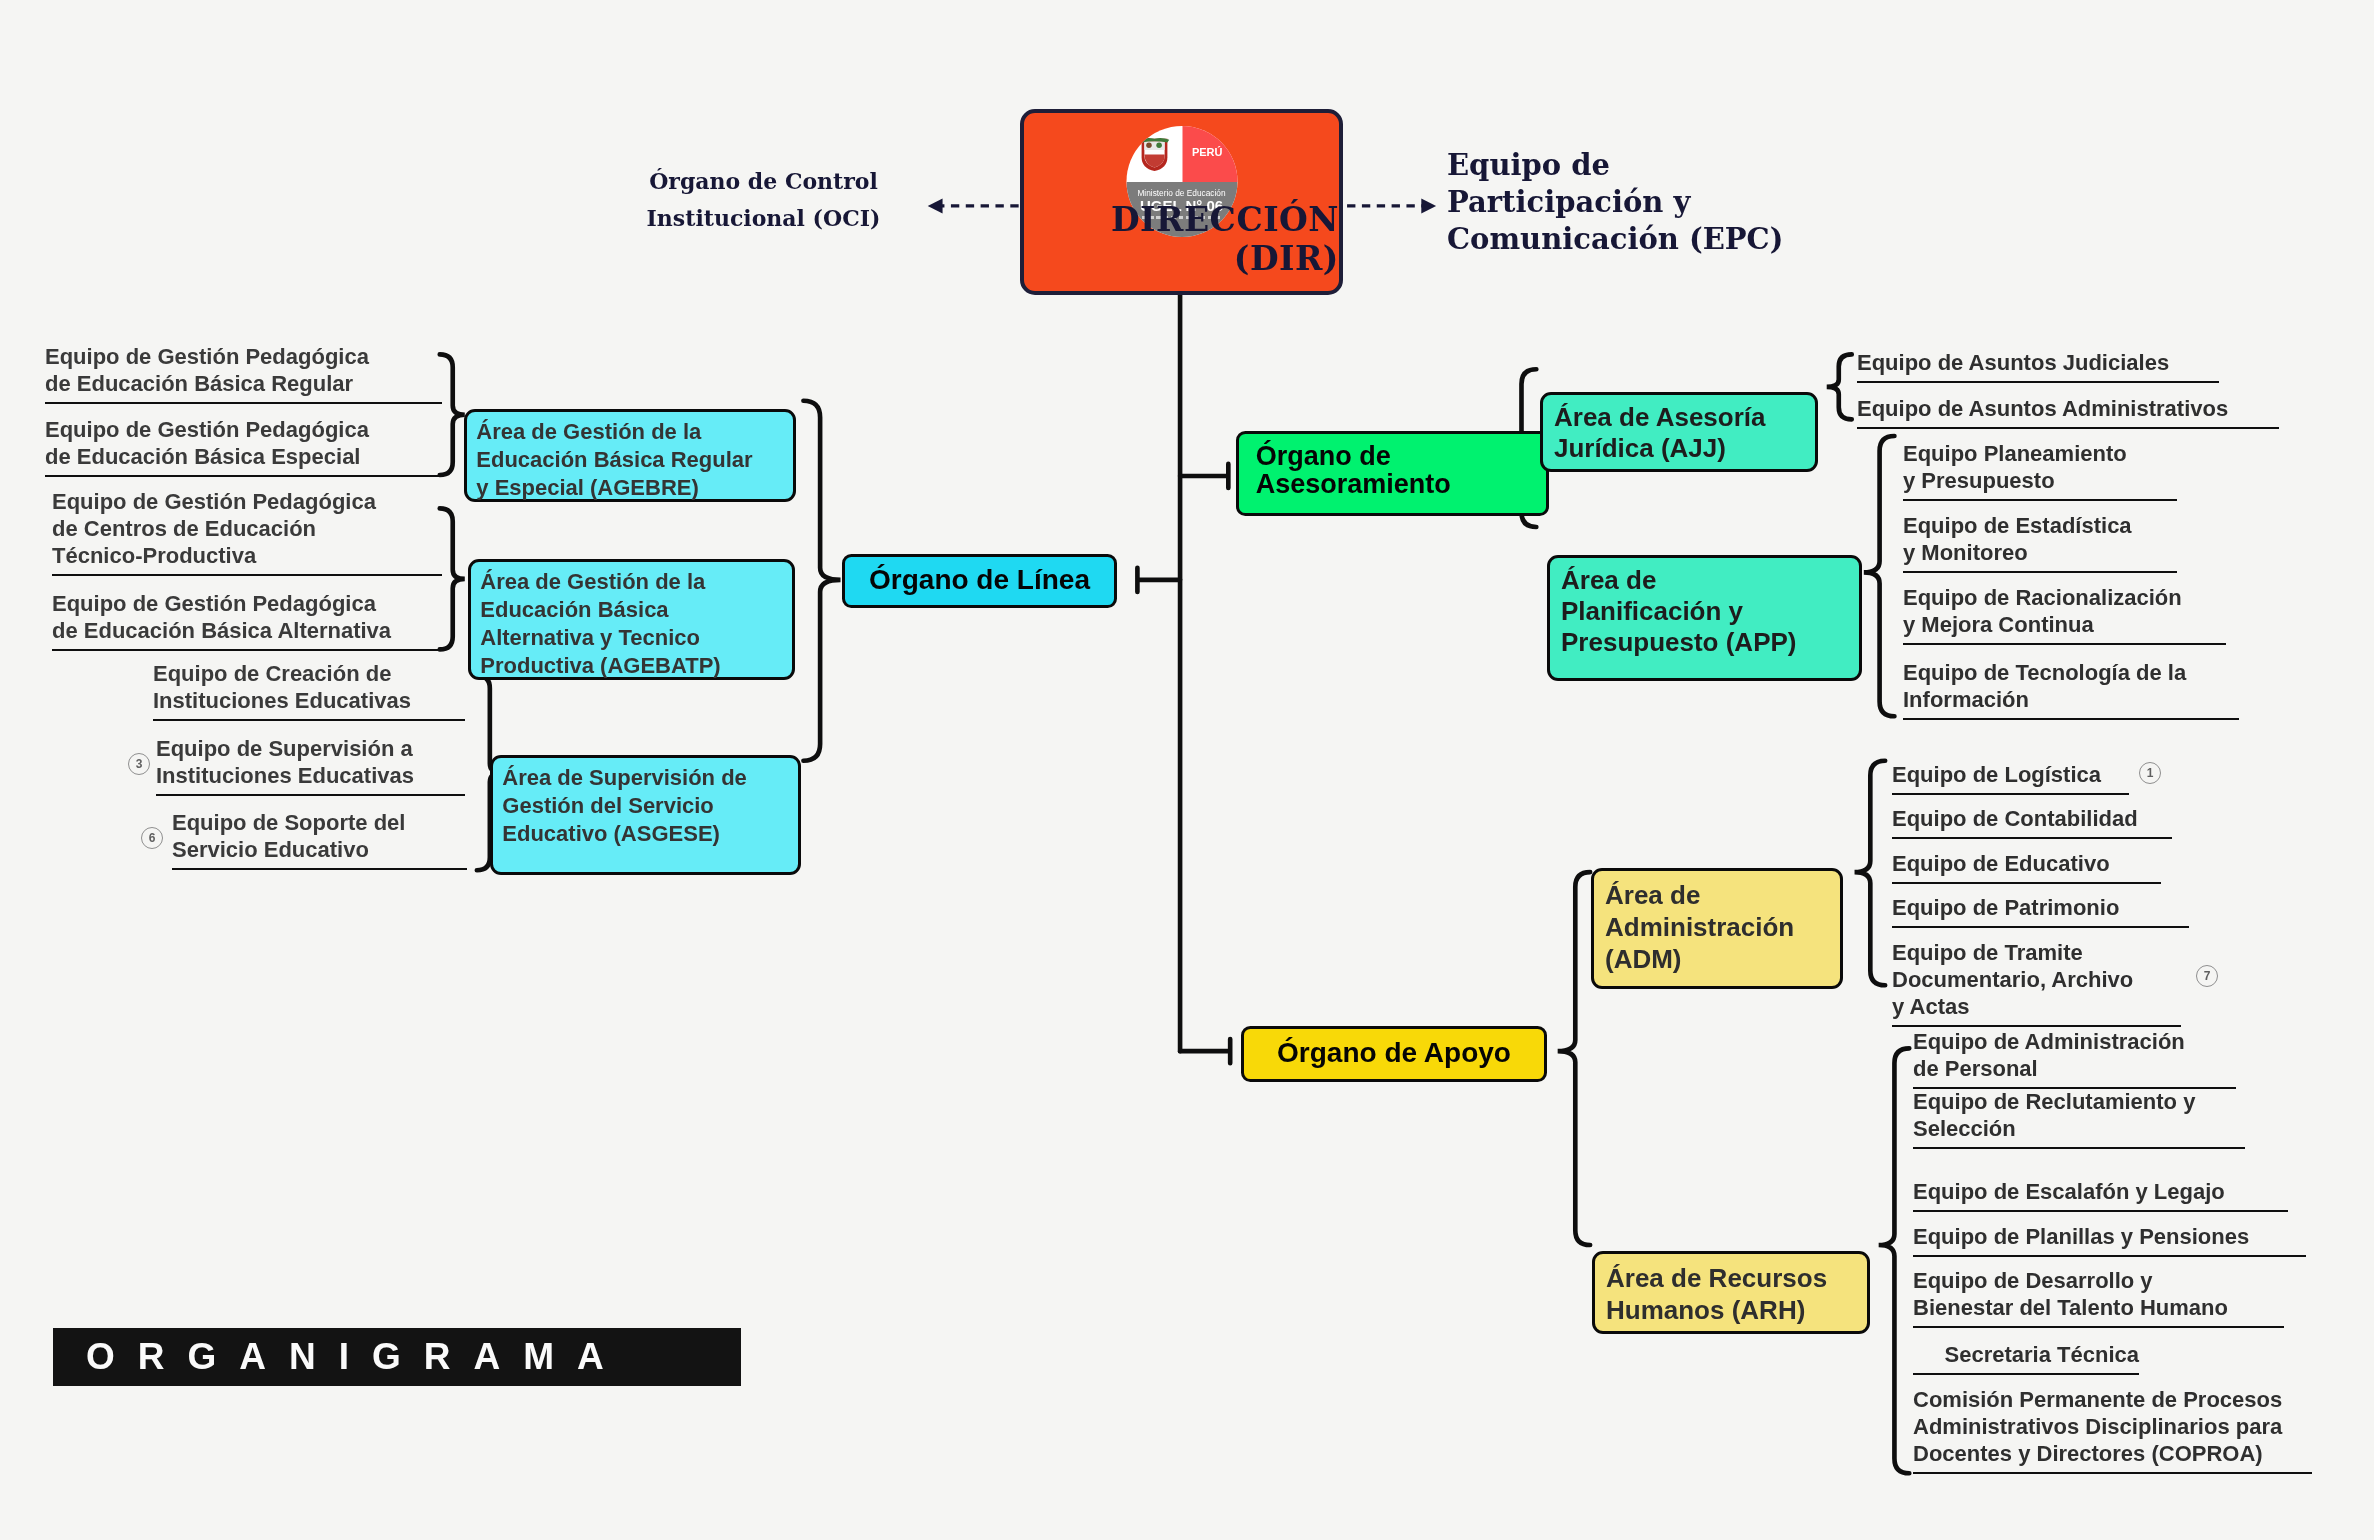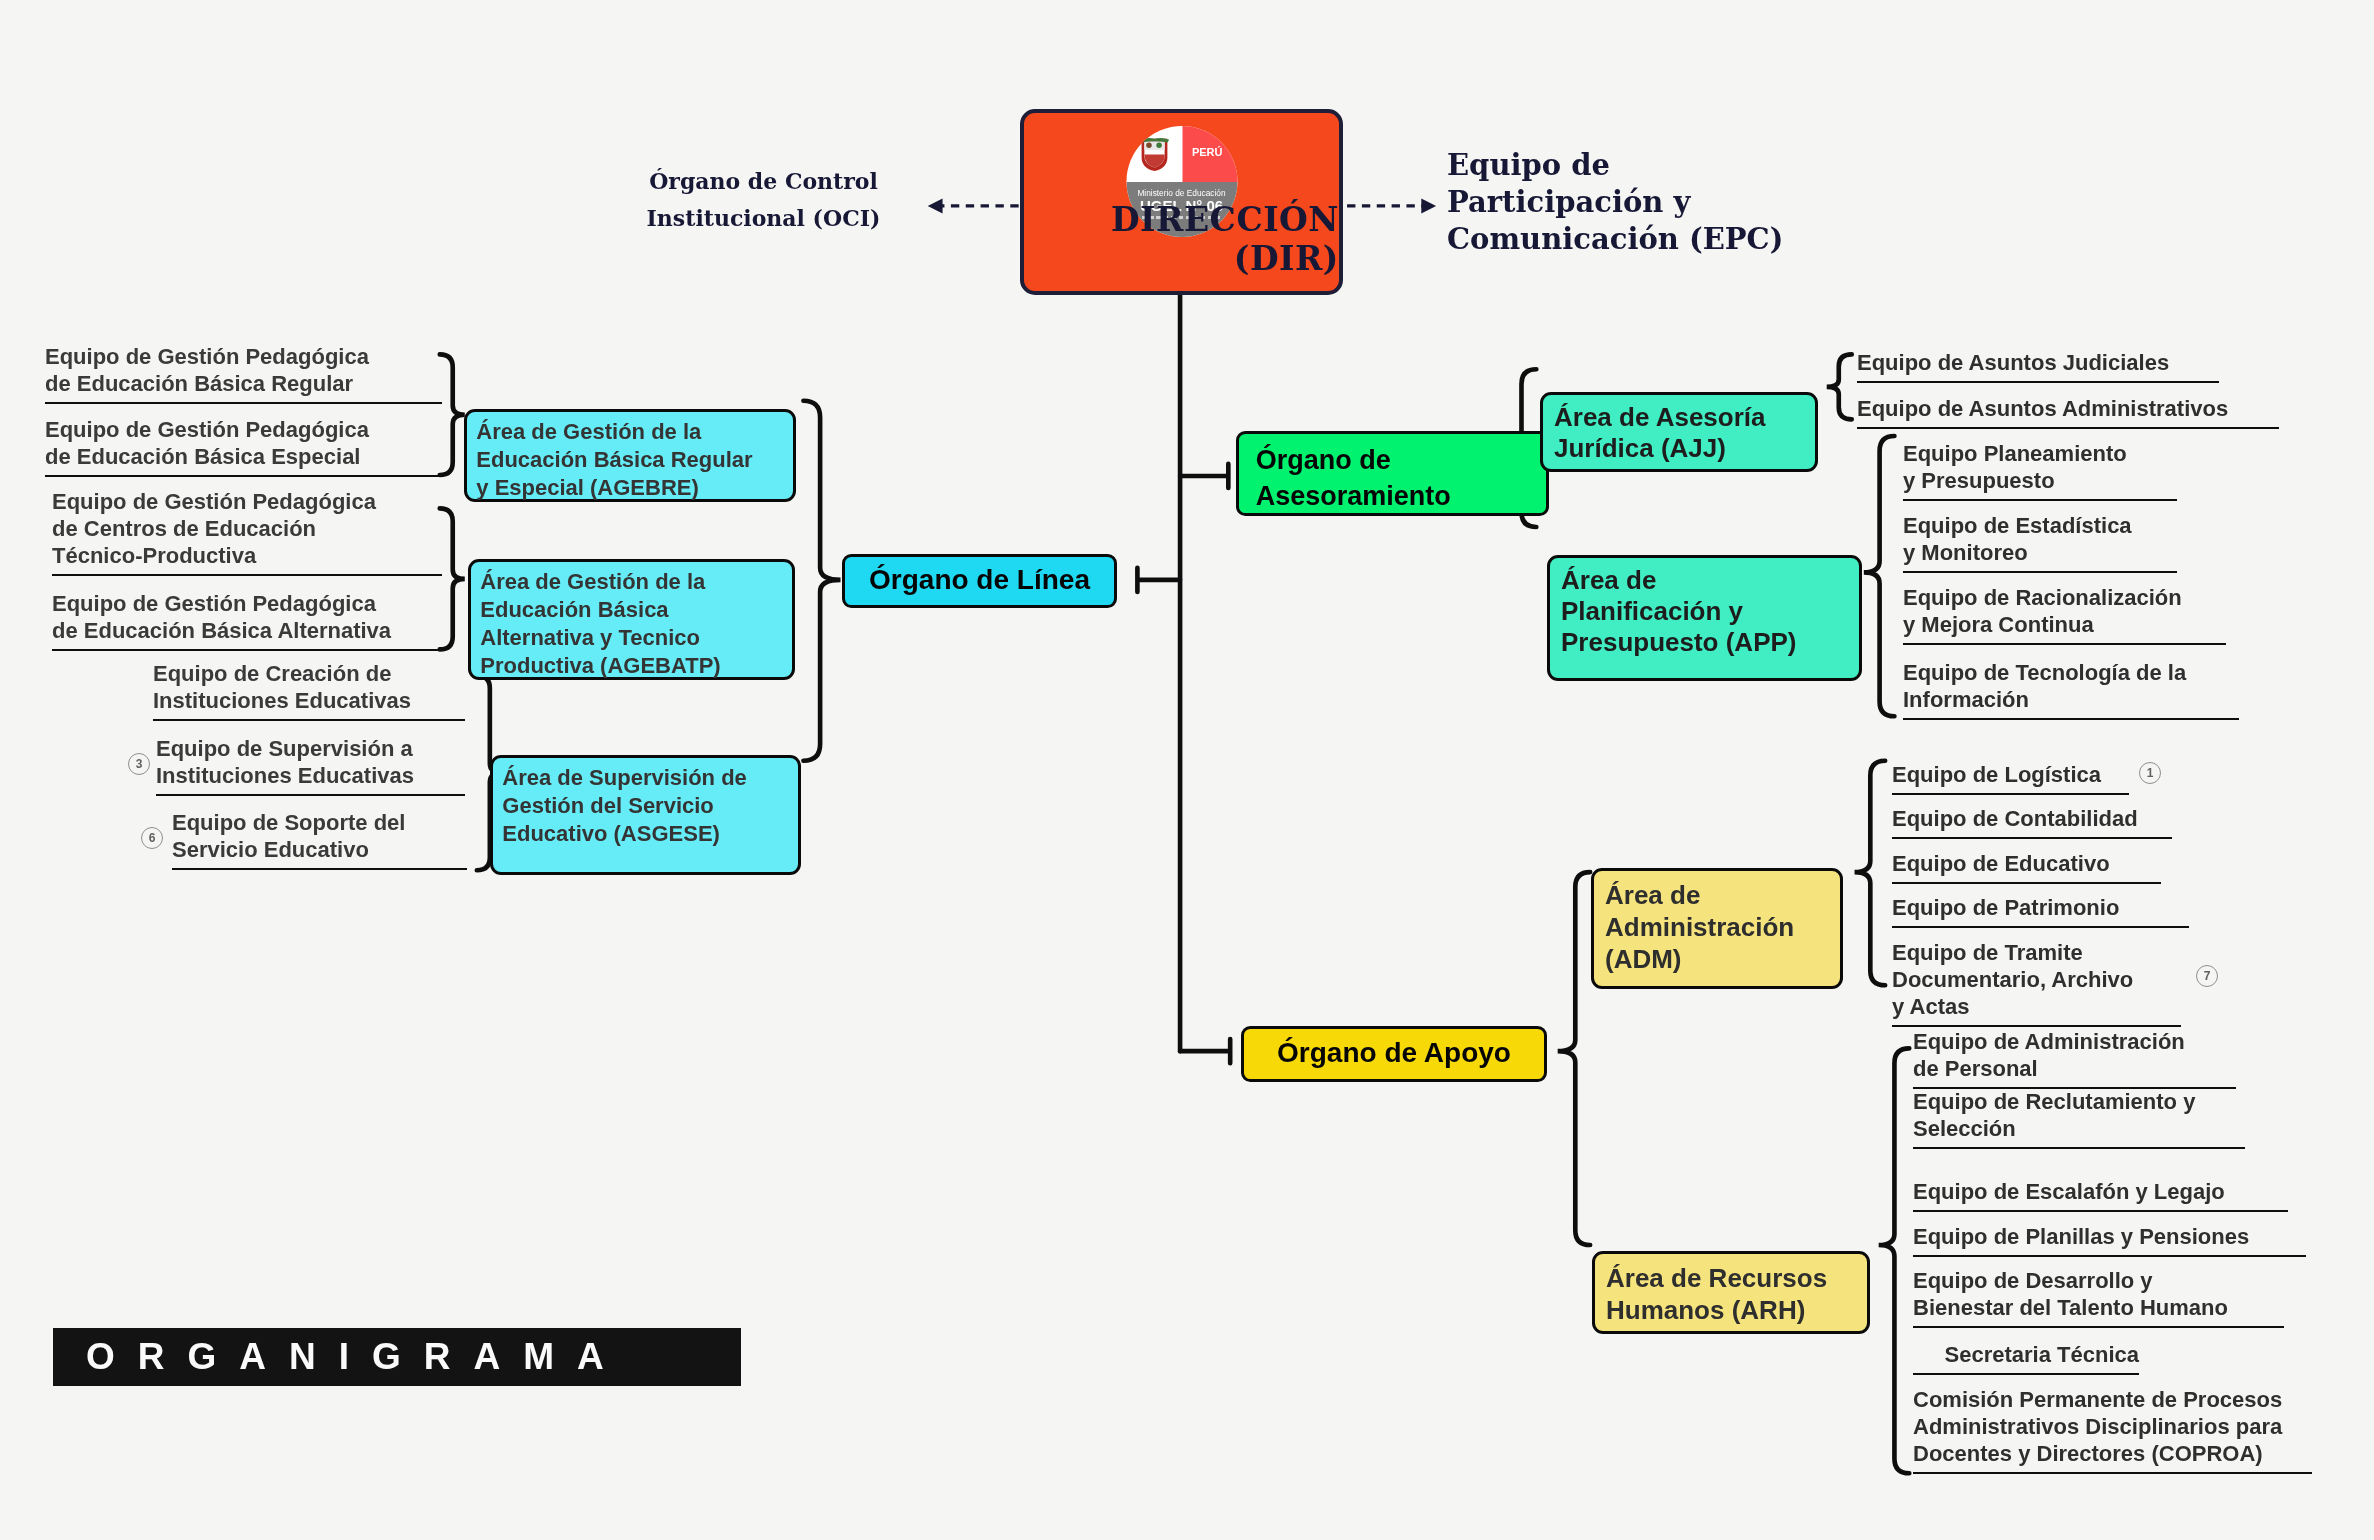--- a/index.html
+++ b/index.html
@@ -37,21 +37,21 @@
   .coat{position:absolute;left:13px;top:11px;}
 
   
   .oci{left:608px;top:163px;width:311px;text-align:center;font-size:22px;line-height:37px;white-space:pre-line;}
   .epc{left:1447px;top:147px;width:362px;text-align:left;font-size:29px;line-height:37px;white-space:pre-line;}
 
   
   .organ{box-sizing:border-box;border:3.7px solid #0a0a0a;border-radius:9.3px;
     font-weight:bold;color:#050505;text-align:center;}
   .organ-linea{left:842px;top:554px;width:275px;height:54px;background:#1fd9f2;font-size:28px;line-height:46px;}
-  .organ-asesor{left:1236px;top:431px;width:313px;height:85px;background:#00f26f;font-size:27px;line-height:36px;text-align:left;padding:8.3px 0 0 16.7px;white-space:pre-line;}
+  .organ-asesor{left:1236px;top:431px;width:313px;height:85px;background:#00f26f;font-size:27px;line-height:28px;text-align:left;padding:8.3px 0 0 16.7px;white-space:pre-line;}
   .organ-apoyo{left:1241px;top:1026px;width:306px;height:56px;background:#f8d908;font-size:28px;line-height:48px;}
 
   
   .area{box-sizing:border-box;border:3.7px solid #0a0a0a;border-radius:11px;
     font-weight:bold;white-space:pre-line;text-align:left;margin-top:47px;}
   .area.cyan{background:#66ecf7;color:#343434;font-size:22px;line-height:28px;padding:5.6px 9.3px;}
   .area.teal{background:#41edc2;color:#1d1d1d;font-size:26px;line-height:31px;padding:6.5px 11px;}
   .area.yellow{background:#f5e37d;color:#2e2e2e;font-size:26px;line-height:32px;padding:8.3px 11px;}
   .area-agebre{left:464px;top:362px;width:332px;height:93px;}
   .area-agebatp{left:468px;top:512px;width:327px;height:121px;}

